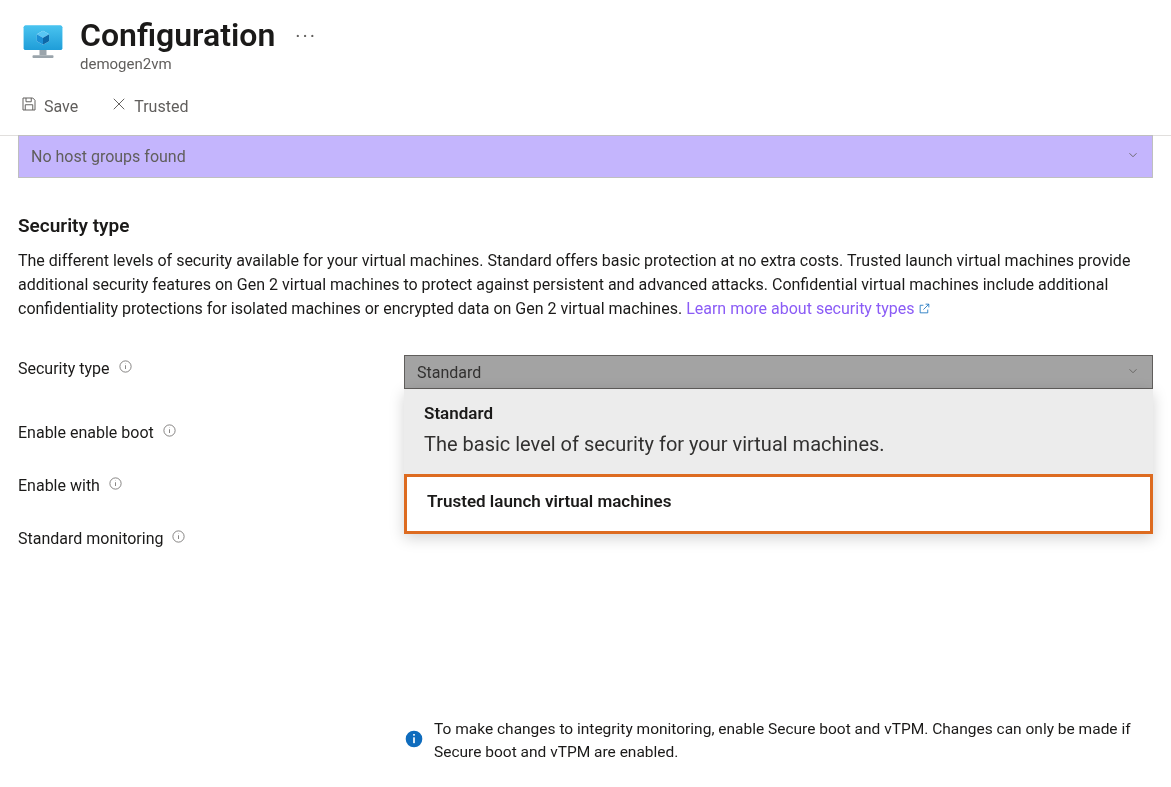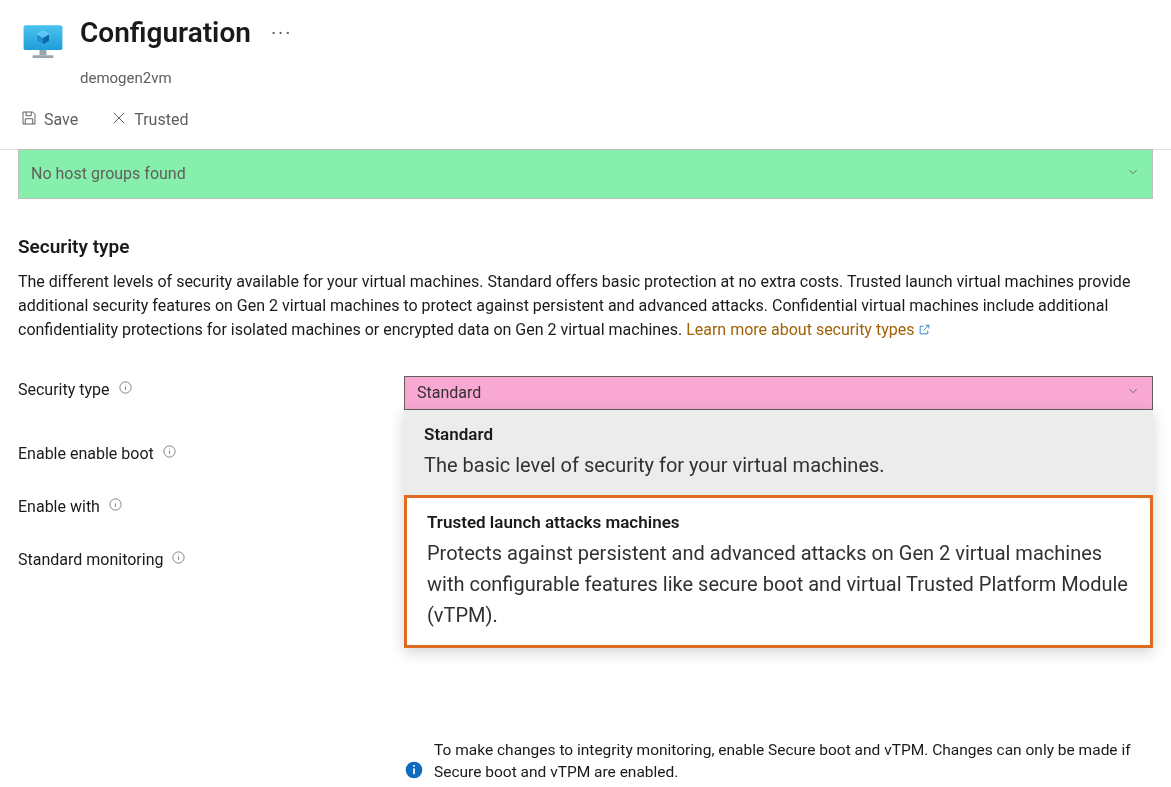--- a/index.html
+++ b/index.html
@@ -17,64 +17,64 @@
       gap: 16px;
       margin-bottom: 18px;
       margin-left: 4px;
     }
     .vm-icon-box {
       width: 42px; height: 42px;
       display:flex;align-items:center;justify-content:center;
       margin-top: 4px;
     }
     .page-title {
-      font-size: 28px;
+      font-size: 32px;
       font-weight: 600;
       color: #1b1a19;
       line-height: 1.1;
     }
     .page-subtitle {
       font-size: 15px;
       color: #605e5c;
-      margin-top: 20px;
+      margin-top: 2px;
     }
     .title-row { display:flex; align-items:center; gap:20px;}
     .ellipsis { font-size: 20px; color:#605e5c; letter-spacing: 2px; cursor:pointer;}
     .toolbar {
       display:flex; gap:32px; align-items:center;
       margin-bottom: 8px;
       padding: 4px 2px 10px 2px;
       color:#605e5c;
       font-size:16px;
     }
     .toolbar .tbtn { display:flex; align-items:center; gap:6px; cursor:pointer; color:#605e5c;}
     .toolbar svg { width:18px; height:18px; fill:none; stroke:#605e5c; stroke-width:1.3;}
     .divider-line { border-top: 1px solid #e1dfdd; margin: 0 -18px 0 -18px;}
     .dropdown-bar {
       margin-top:-1px;
       border:1px solid #bfbfbf;
-      height:50px;
+      height:43px;
       display:flex; align-items:center; justify-content:space-between;
       padding: 0 12px;
       color:#605e5c;
       font-size:16px;
       cursor:pointer;
-      background:#86efac;
+      background:#c4b5fd;
     }
     .chev svg{ width:14px; height:14px; stroke:#605e5c; fill:none; stroke-width:1.5;}
     h2.section-title {
       font-size:19px; font-weight:600; color:#1b1a19;
       margin-top: 36px;
       margin-bottom: 12px;
     }
     p.section-desc {
       font-size:16px; line-height:1.5; color:#1b1a19;
       margin-bottom: 6px;
     }
-    a.learn-link { color:#a16207; text-decoration:none;}
+    a.learn-link { color:#8b5cf6; text-decoration:none;}
     .ext-icon svg{width:13px;height:13px; stroke:#0F6CBD; fill:none; stroke-width:1.5; vertical-align:-1px;}
     .form-grid {
       margin-top: 34px;
     }
     .form-row {
       display:grid;
       grid-template-columns: 386px 1fr;
       align-items:flex-start;
       margin-bottom: 30px;
     }
@@ -85,39 +85,39 @@
     }
     .info-icon svg{width:15px;height:15px; stroke:#605e5c; fill:none; stroke-width:1.2;}
     .select-box {
       position:relative;
       border:1px solid #605e5c;
       height:34px;
       display:flex; align-items:center; justify-content:space-between;
       padding: 0 12px;
       font-size:16px;
       cursor:pointer;
-      background:#f9a8d4;
+      background:#a3a3a3;
     }
     .dropdown-panel {
       position:absolute;
       top:33px; left:-1px; right:-1px;
       background:#fff;
       box-shadow: 0 4px 14px rgba(0,0,0,0.18);
       z-index:5;
     }
     .dd-option {
       padding: 14px 20px;
       cursor:pointer;
     }
     .dd-option.selected { background:#ececec;}
     .dd-option-title { font-size:17px; font-weight:600; color:#1b1a19; margin-bottom:6px;}
     .dd-option-desc { font-size:20px; color:#323130; line-height:1.55;}
     .dd-option.highlight { border:3px solid #dd6b20; }
     .info-callout {
-      display:flex; gap:10px; align-items:flex-end;
+      display:flex; gap:10px; align-items:center;
       margin-top: 170px;
       margin-left: 386px;
       max-width: 740px;
     }
     .info-callout .info-bubble svg{width:20px;height:20px;}
     .info-callout-text{ font-size:15.5px; line-height:1.45; color:#1b1a19;}
   </style>
 </head>
 <body>
 
@@ -217,22 +217,21 @@
           <svg viewBox="0 0 24 24">
               <path d="M6 9l6 6 6-6"></path>
             </svg>
         </span>
         <div class="dropdown-panel">
           <div class="dd-option selected">
             <div class="dd-option-title">Standard</div>
             <div class="dd-option-desc">The basic level of security for your virtual machines.</div>
           </div>
           <div class="dd-option highlight">
-            <div class="dd-option-title">Trusted launch attacks machines</div>
-            <div class="dd-option-desc">Protects against persistent and advanced attacks on Gen 2 virtual machines with configurable features like secure boot and virtual Trusted Platform Module (vTPM).</div>
+            <div class="dd-option-title">Trusted launch virtual machines</div>
           </div>
         </div>
       </div>
     </div>
   </div>
 
   <div class="form-row">
     <div class="form-label">
       <span>Enable enable boot</span>
       <span class="info-icon">

